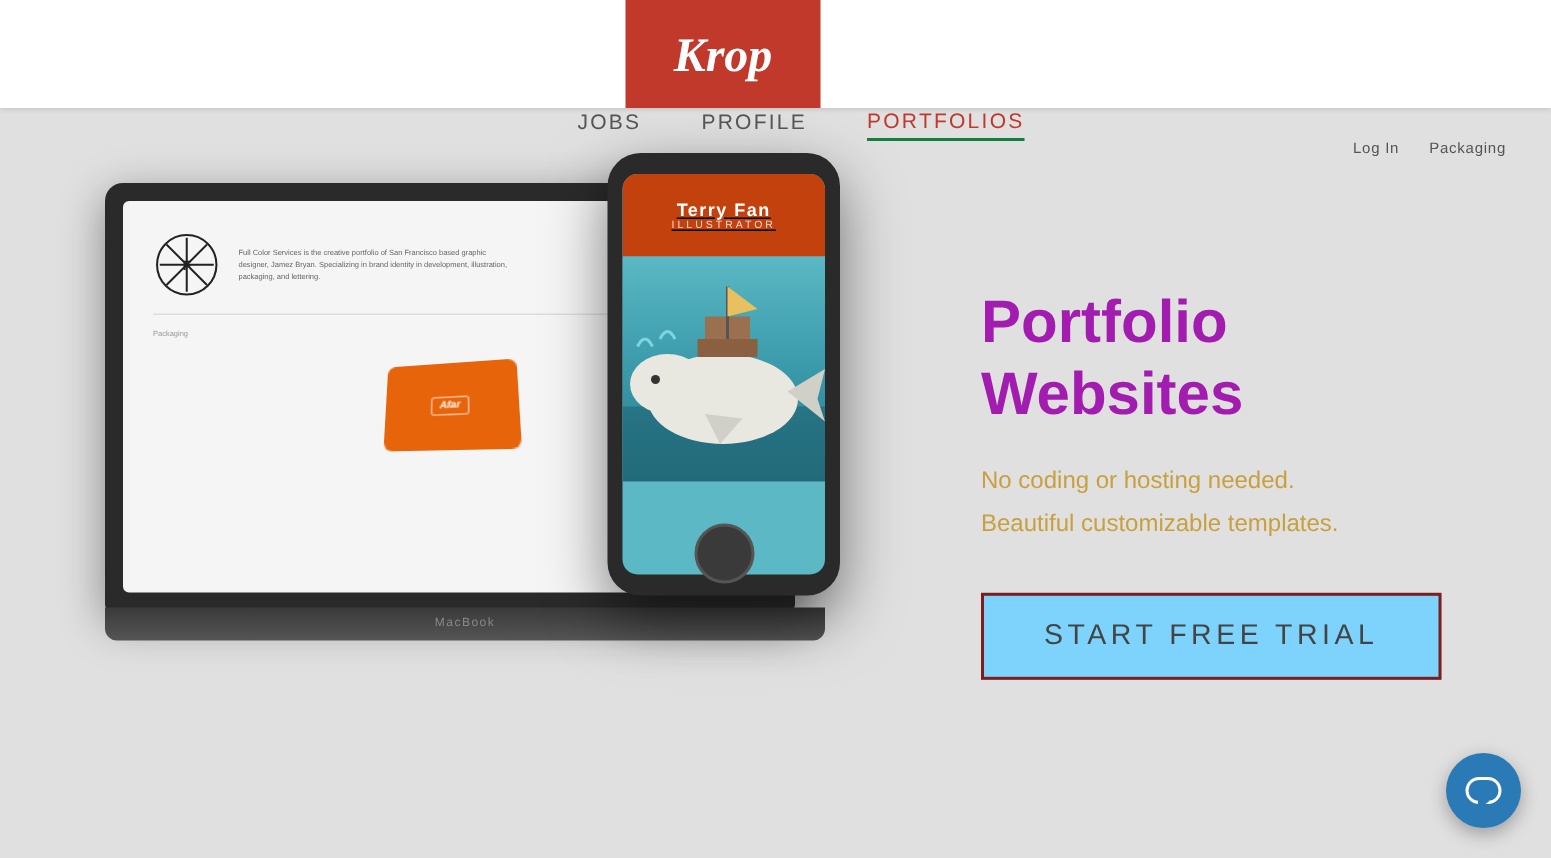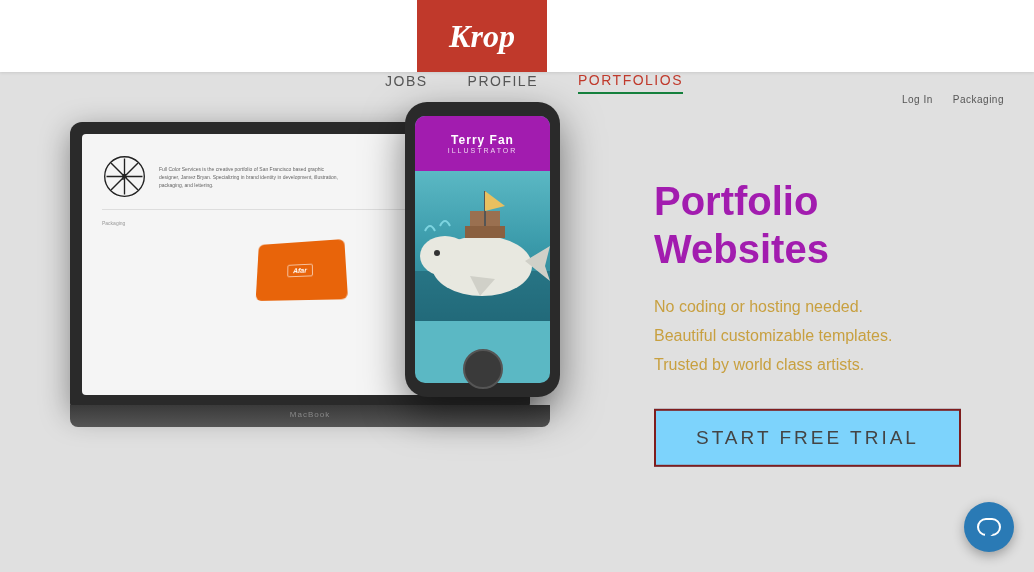--- a/index.html
+++ b/index.html
@@ -243,27 +243,28 @@
     .phone-screen {
       background: #5bb8c4;
       width: 100%;
       height: 100%;
       border-radius: 10px;
       overflow: hidden;
       position: relative;
     }
 
     .phone-screen-header {
-      background: #a21caf;
+      background: #c2410c;
       height: 55px;
       display: flex;
       flex-direction: column;
       align-items: center;
       justify-content: center;
       padding: 8px;
+      text-decoration: underline;
     }
 
     .phone-screen-name {
       color: #fff;
       font-size: 12px;
       font-weight: bold;
       letter-spacing: 1px;
     }
 
     .phone-screen-subtitle {
@@ -460,21 +461,20 @@
       </div>
     </div>
 
   </div>
 
   <div class="hero-text">
     <h1 class="hero-title">Portfolio Websites</h1>
     <div class="hero-subtitle">
       <div>No coding or hosting needed.</div>
       <div>Beautiful customizable templates.</div>
-      <div>Trusted by world class artists.</div>
     </div>
     <button class="cta-button">START FREE TRIAL</button>
   </div>
 
   <div class="chat-bubble">
     <div class="chat-icon-shape"></div>
   </div>
 
 </section>
 

